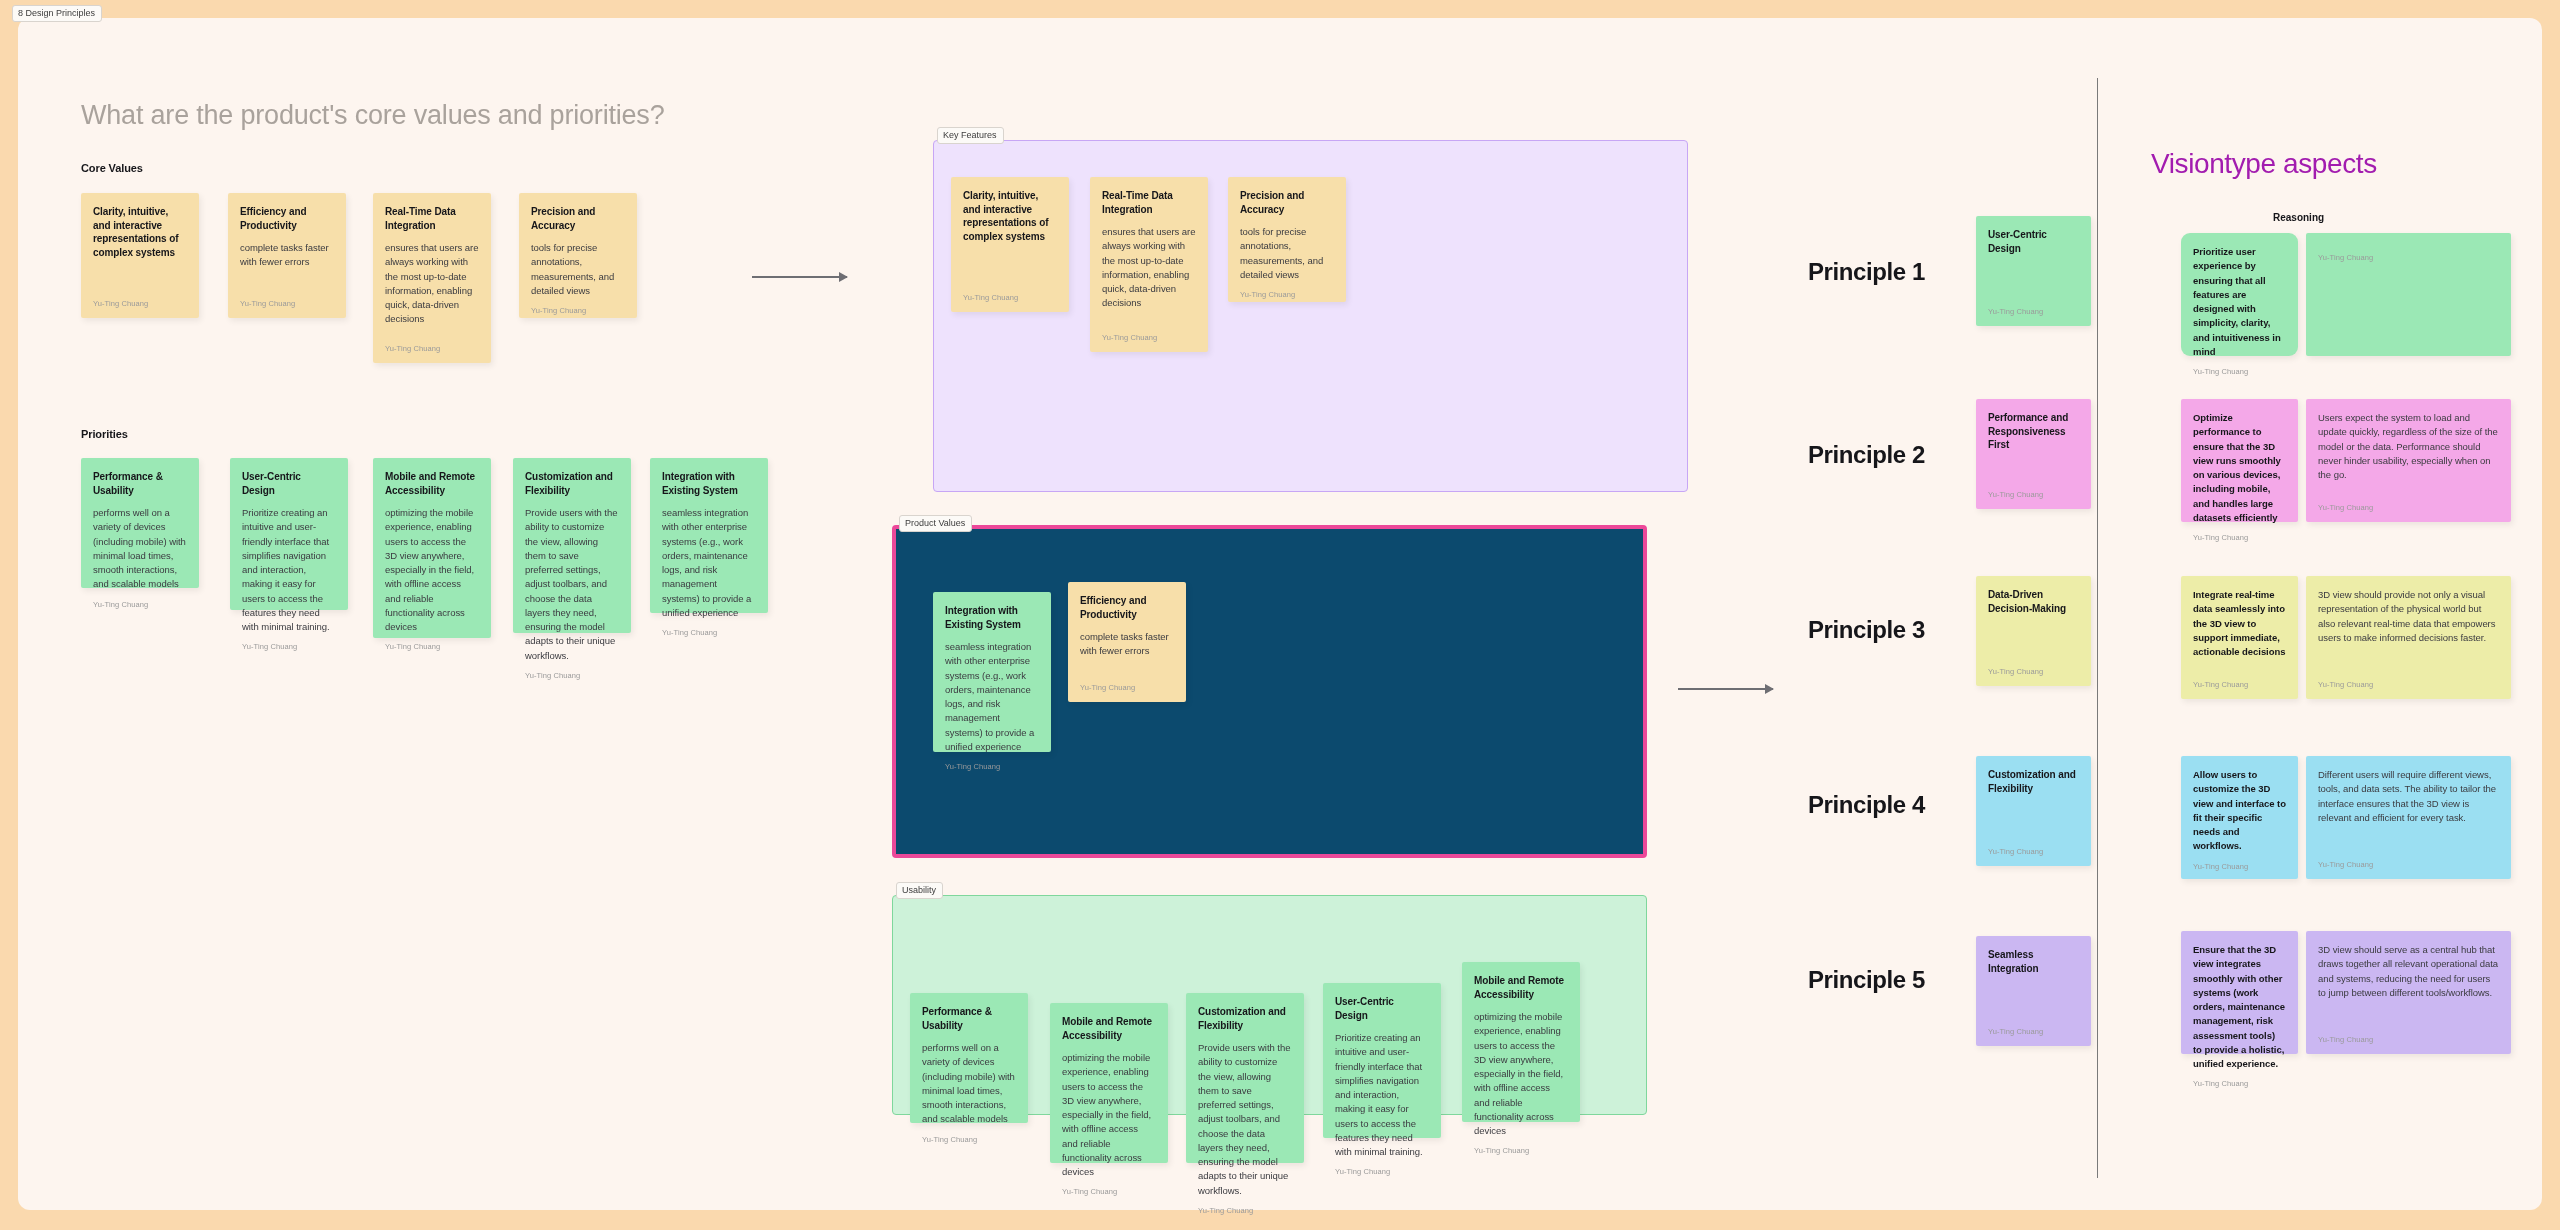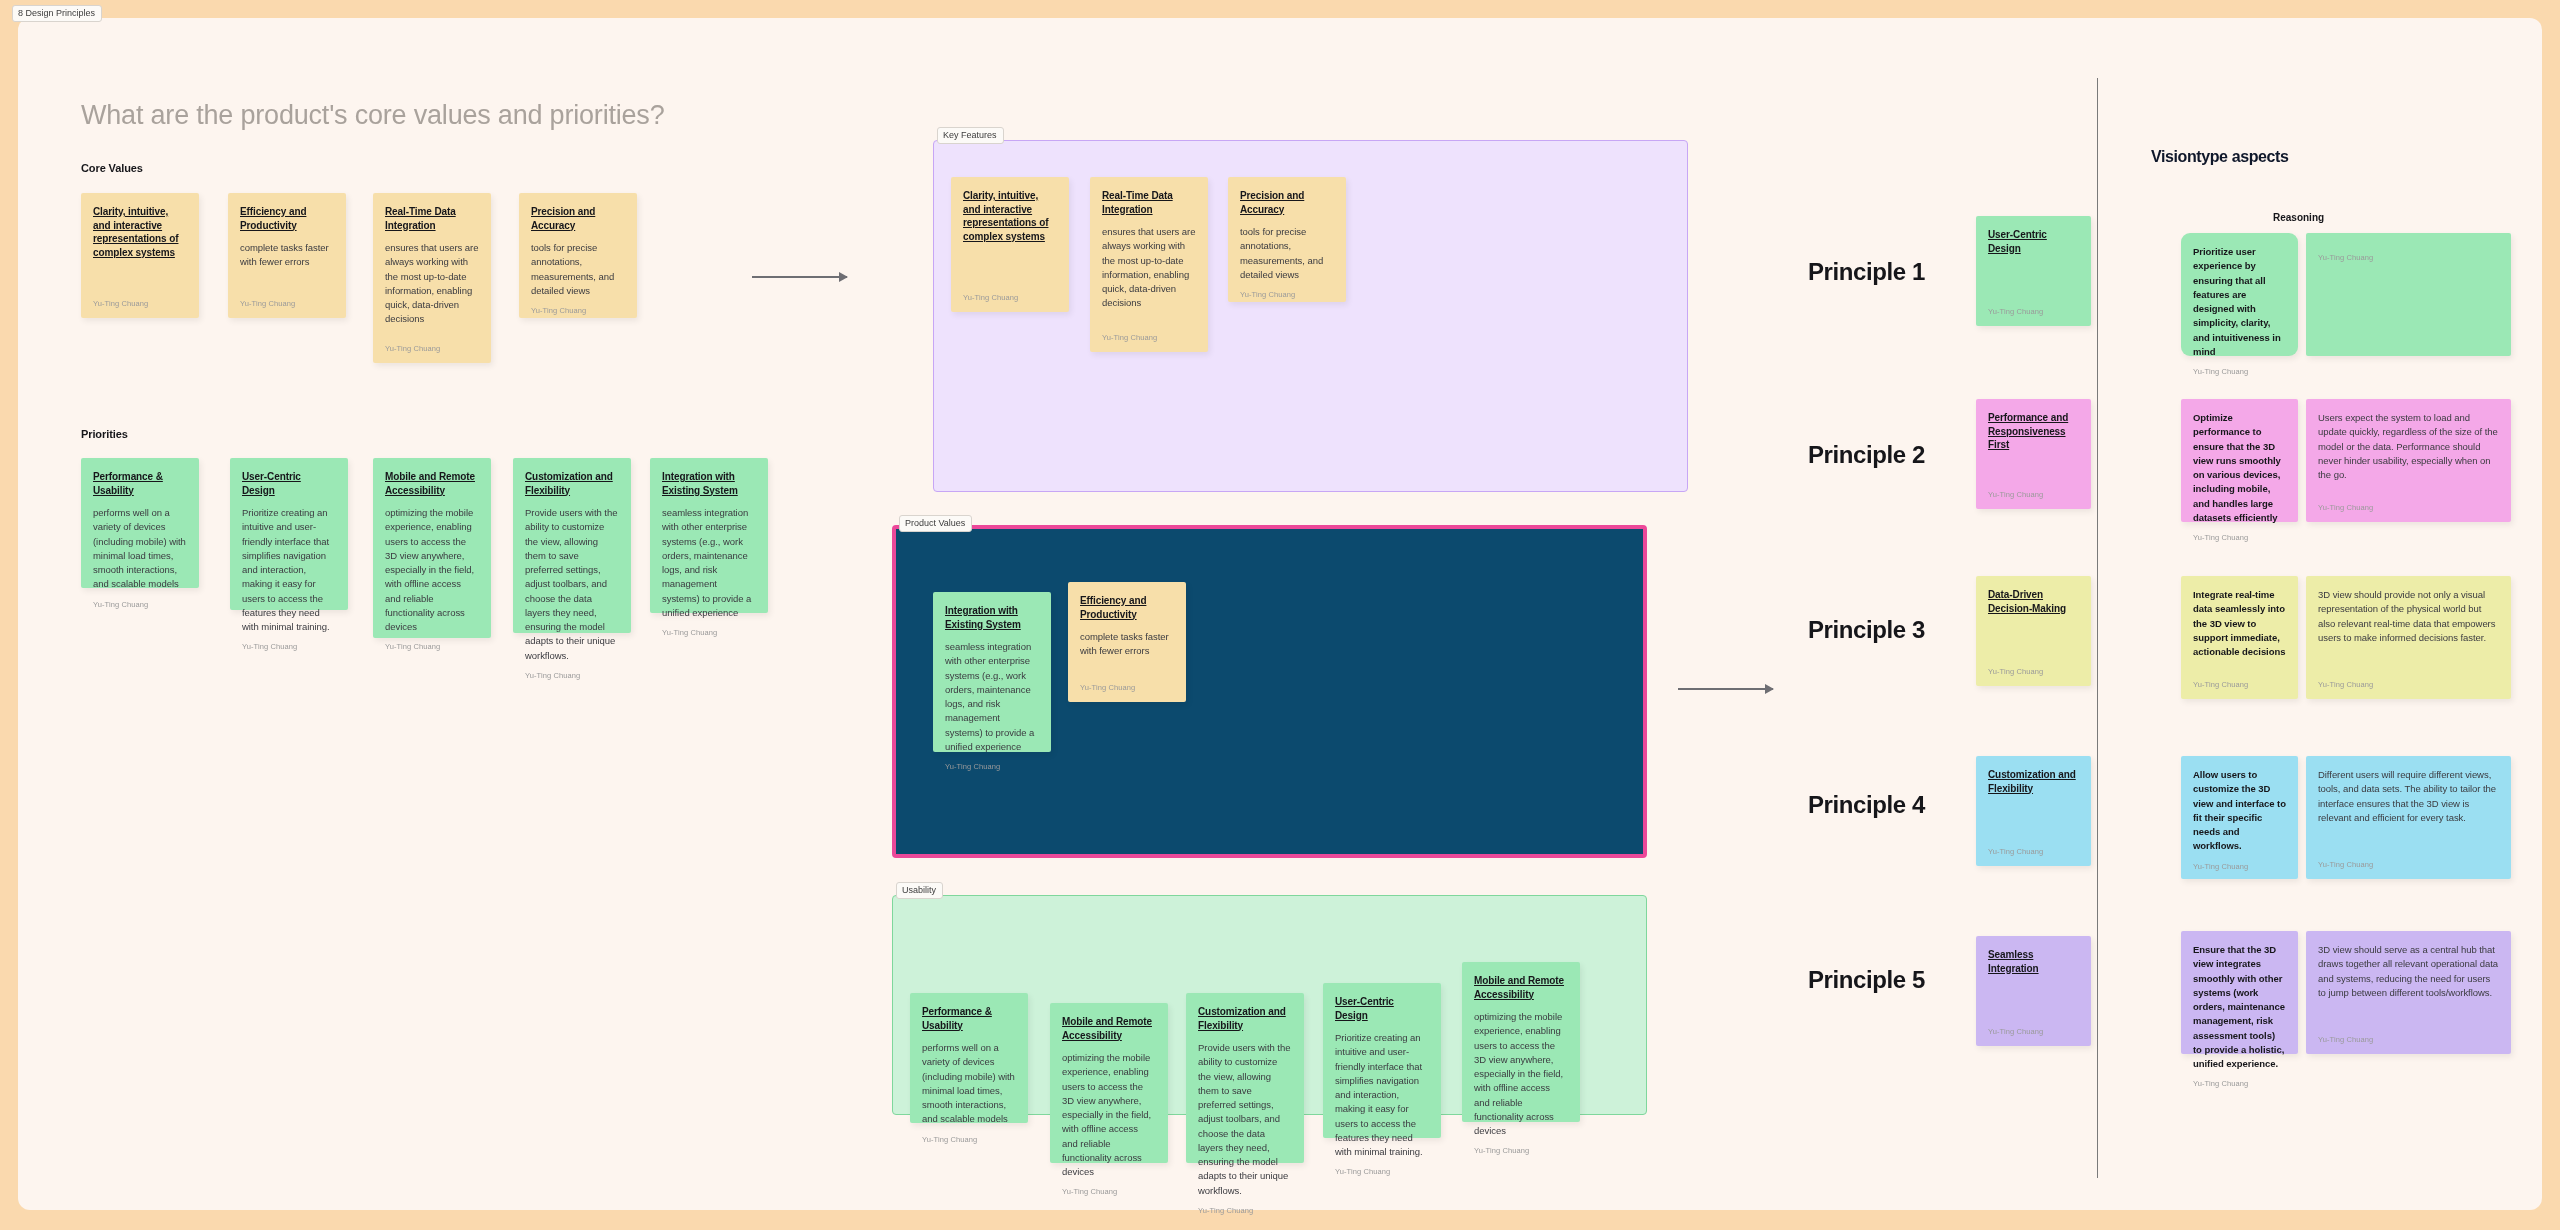--- a/index.html
+++ b/index.html
@@ -42,21 +42,20 @@
     position: absolute;
     border-radius: 2px;
     padding: 12px 12px 10px 12px;
     box-shadow: 2px 3px 6px rgba(0,0,0,.07);
     display: flex; flex-direction: column;
   }
   .note .nt {
     font-size: 10px; font-weight: 700; color: #16161a;
     line-height: 1.35; letter-spacing: -0.1px;
     margin-bottom: 9px;
-    text-decoration: underline;
   }
   .note .nb {
     font-size: 9.5px; font-weight: 400; color: #3b3b40;
     line-height: 1.5; letter-spacing: -0.05px;
     flex: 1 1 auto;
   }
   .note .na {
     font-size: 7.5px; color: #9a9a9a; margin-top: 8px;
     letter-spacing: 0.1px;
   }
@@ -89,21 +88,21 @@
   .principle {
     position: absolute;
     font-size: 24px; font-weight: 700; color: #16161a;
     letter-spacing: -0.4px;
   }
   .divider {
     position: absolute; width: 1px; background: #7a7a7a;
   }
   .vt-title {
     position: absolute;
-    font-size: 16px; font-weight: 700; color: #0f172a;
+    font-size: 28px; font-weight: 400; color: #a21caf;
     letter-spacing: -0.4px;
   }
   .vt-sub {
     position: absolute;
     font-size: 10px; font-weight: 700; color: #16161a;
   }
 </style>
 </head>
 <body>
 

